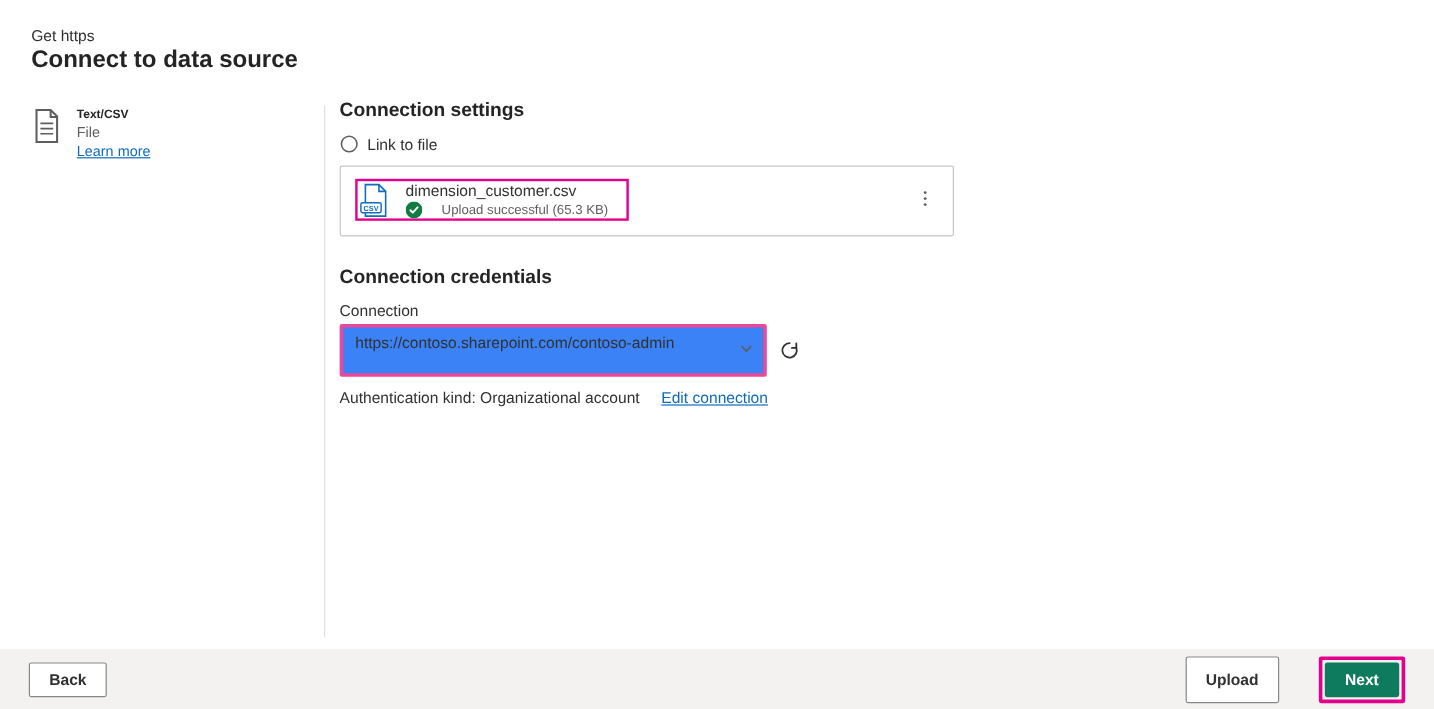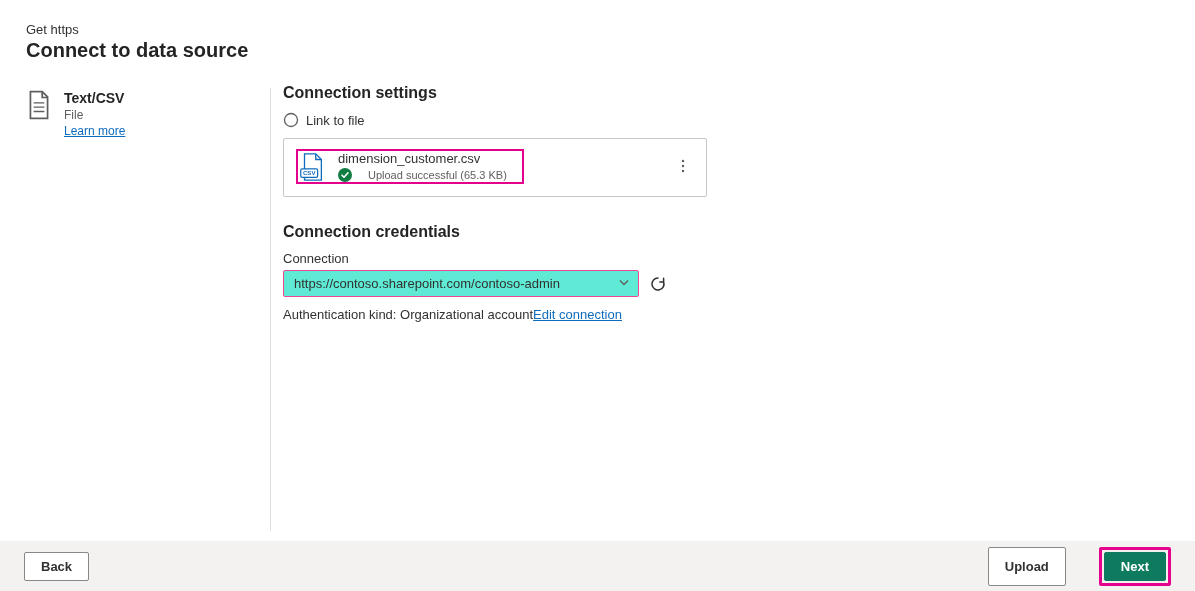--- a/index.html
+++ b/index.html
@@ -6,46 +6,46 @@
   html, body { width: 1195px; height: 591px; font-family: "Segoe UI", Arial, sans-serif; background: #fff; color: #323130; }
   .page { display: flex; flex-direction: column; width: 1195px; height: 591px; }
   .content { flex: 1; padding: 22px 26px 0 26px; display: flex; flex-direction: column; }
   .breadcrumb { font-size: 13px; color: #323130; margin-bottom: 2px; }
   .page-title { font-size: 20px; font-weight: 600; color: #242424; margin-bottom: 16px; }
   .body { display: flex; flex: 1; }
   .sidebar { width: 244px; padding-top: 12px; }
   .connector { display: flex; gap: 12px; }
   .connector-icon { width: 26px; height: 30px; flex-shrink: 0; }
   .connector-info { display: flex; flex-direction: column; gap: 2px; }
-  .connector-name { font-size: 14px; font-weight: 600; color: #242424; }
+  .connector-name { font-size: 10px; font-weight: 600; color: #242424; }
   .connector-sub { font-size: 12px; color: #605e5c; }
   .connector-link { font-size: 12px; color: #0f6cbd; text-decoration: underline; cursor: pointer; }
   .divider { width: 1px; background: #e1dfdd; margin: 10px 0; }
   .main { flex: 1; padding: 6px 0 0 12px; }
   .section-title { font-size: 16px; font-weight: 600; color: #242424; margin-bottom: 10px; }
   .radio-row { display: flex; align-items: center; gap: 12px; margin-bottom: 10px; }
   .radio-opt { display: inline-flex; align-items: center; gap: 7px; font-size: 13px; color: #323130; cursor: pointer; }
   .radio-opt svg { flex-shrink: 0; }
   .radio-selected { border: 2px solid #e3008c; padding: 2px 6px 2px 4px; border-radius: 2px; display: inline-flex; align-items: center; gap: 4px; }
   .info-icon { display: inline-flex; }
   .file-card-wrapper { border: 2px solid #e3008c; padding: 0; width: 228px; margin-left: -2px; margin-top: -2px; position: relative; z-index: 2; }
-  .file-container { width: 424px; border: 1px solid #c8c6c4; border-radius: 2px; padding: 12px 14px; display: flex; align-items: center; position: relative; margin-bottom: 26px; }
+  .file-container { width: 512px; border: 1px solid #c8c6c4; border-radius: 2px; padding: 12px 14px; display: flex; align-items: center; position: relative; margin-bottom: 26px; }
   .file-inner { display: flex; align-items: center; gap: 12px; }
   .csv-icon { width: 28px; height: 30px; flex-shrink: 0; }
   .file-text { display: flex; flex-direction: column; gap: 2px; }
   .file-name { font-size: 13px; color: #323130; }
   .file-status { display: flex; align-items: center; gap: 16px; font-size: 11px; color: #605e5c; }
   .check-icon { width: 14px; height: 14px; flex-shrink: 0; }
   .more-btn { position: absolute; right: 12px; top: 50%; transform: translateY(-50%); cursor: pointer; padding: 4px; }
   .field-label { font-size: 13px; color: #323130; margin-bottom: 4px; }
   .select-row { display: flex; align-items: center; gap: 10px; margin-bottom: 10px; }
-  .select { width: 356px; border: 1px solid #ec4899; border-radius: 2px; padding: 5px 28px 5px 10px; font-size: 13px; color: #323130; background: #5eead4; position: relative; cursor: pointer; }
+  .select { width: 356px; border: 3px solid #ec4899; border-radius: 2px; padding: 5px 28px 18px 10px; font-size: 13px; color: #323130; background: #3b82f6; position: relative; cursor: pointer; }
   .select .chev { position: absolute; right: 8px; top: 50%; transform: translateY(-50%); }
   .refresh { cursor: pointer; display: inline-flex; }
-  .auth-row { font-size: 13px; color: #323130; display: flex; align-items: center; }
+  .auth-row { font-size: 13px; color: #323130; display: flex; gap: 18px; align-items: center; }
   .auth-row a { color: #0f6cbd; text-decoration: underline; cursor: pointer; }
   .footer { height: 50px; background: #f3f2f1; display: flex; align-items: center; padding: 0 24px; }
   .footer-left { }
   .footer-right { margin-left: auto; display: flex; gap: 10px; }
   .btn { font-size: 13px; font-weight: 600; padding: 6px 16px; border-radius: 2px; cursor: pointer; border: 1px solid #8a8886; background: #fff; color: #323130; }
   .btn-primary { background: #0f7b5e; border: 1px solid #0f7b5e; color: #fff; }
   .next-wrap { border: 3px solid #e3008c; padding: 2px; border-radius: 2px; display: inline-flex; margin-left: 23px; }
 </style>
 </head>
 <body>

